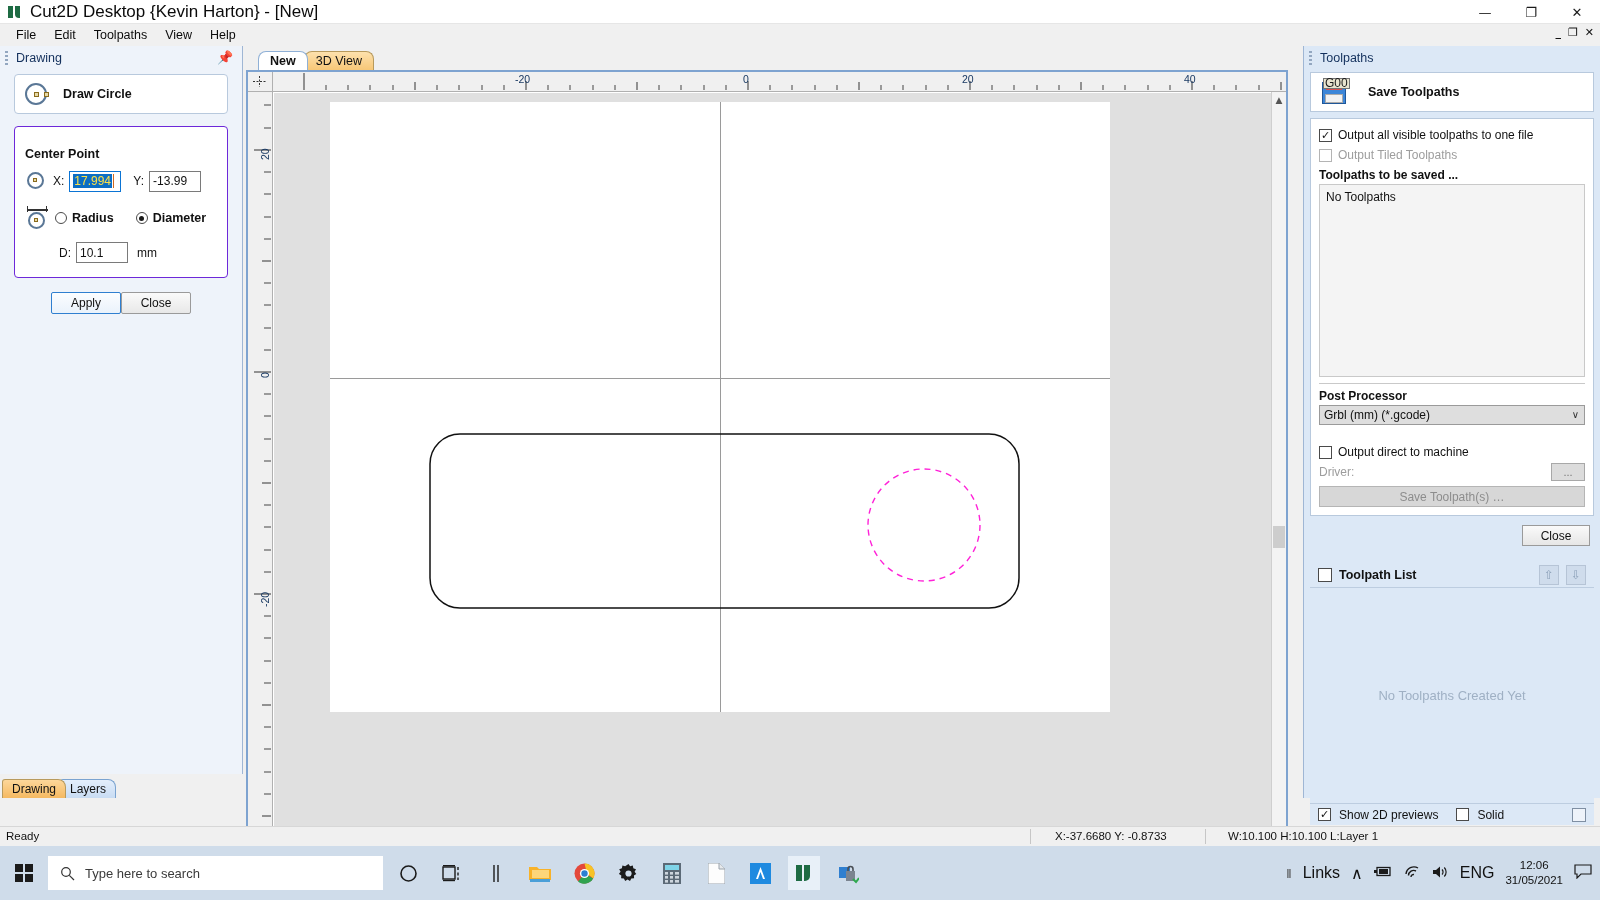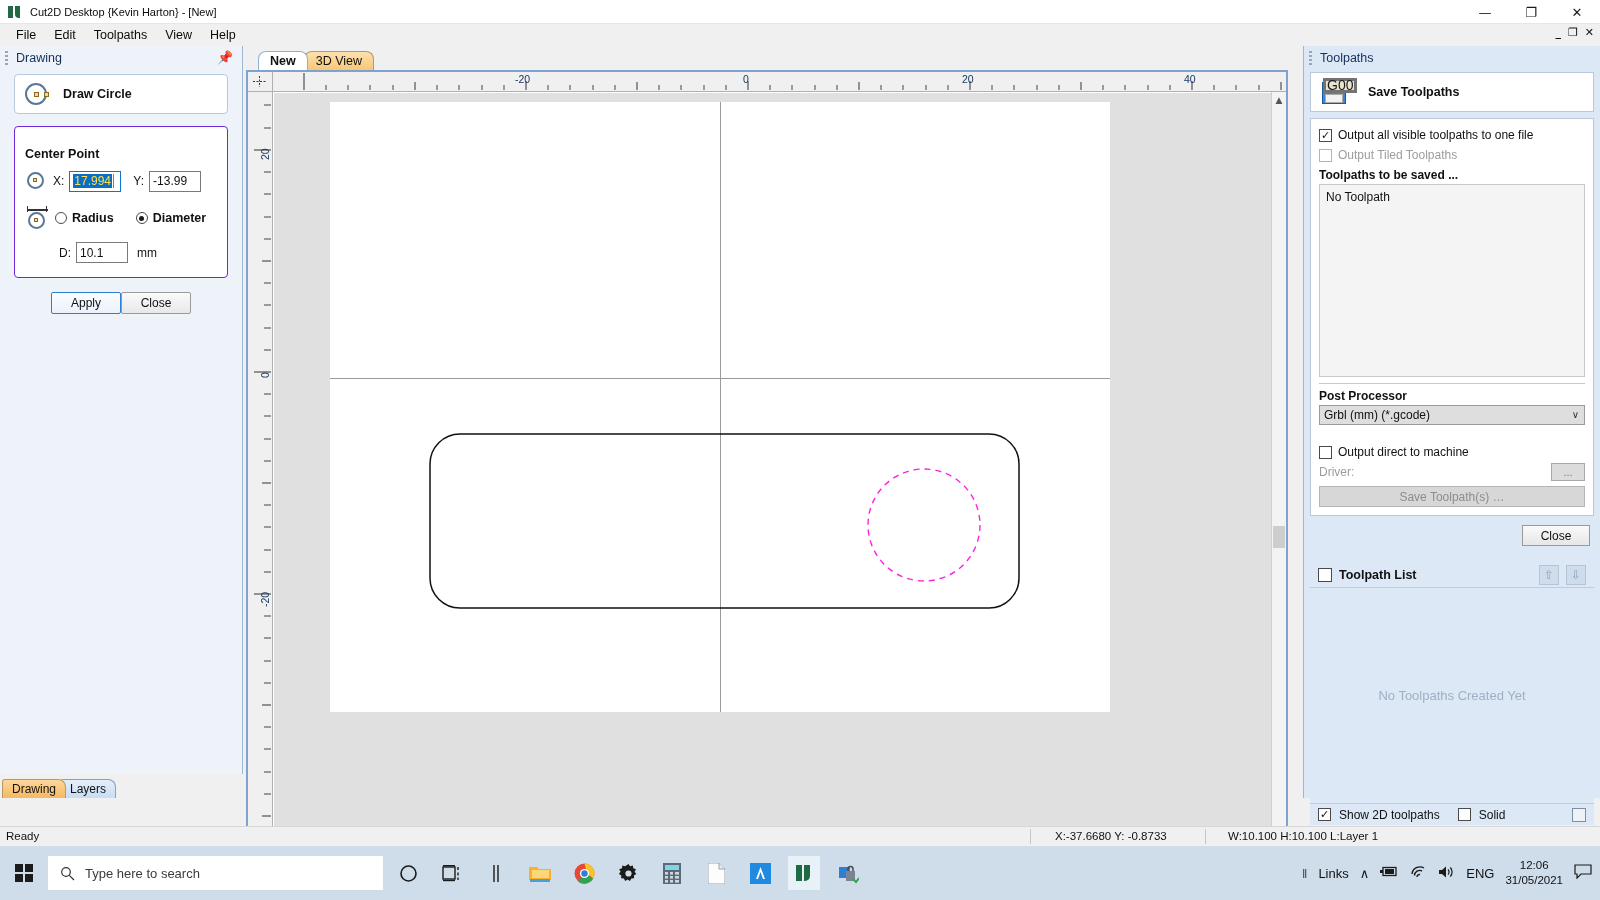--- a/index.html
+++ b/index.html
@@ -14,21 +14,21 @@
 
   
   .titlebar {
     position: absolute; left: 0; top: 0; width: 1600px; height: 24px;
     background: #ffffff; display: flex; align-items: center;
     border-bottom: 1px solid #e6e6e6;
   }
   .title-icon { width: 16px; height: 16px; margin: 0 7px 0 7px; position: relative; }
   .title-icon .b1 { position: absolute; left: 1px; top: 2px; width: 5px; height: 12px; background: #1e6b43; }
   .title-icon .b2 { position: absolute; left: 8px; top: 2px; width: 5px; height: 12px; background: #1e6b43; border-bottom-left-radius: 4px; }
-  .title-text { font-size: 11px; color: #0b0b0b; }
+  .title-text { font-size: 17px; color: #0b0b0b; }
   .win-controls { position: absolute; right: 0; top: 0; height: 24px; display: flex; }
   .win-btn {
     width: 46px; height: 24px; display: flex; align-items: center; justify-content: center;
     font-size: 13px; color: #1a1a1a; font-family: "DejaVu Sans", sans-serif;
   }
 
   
   .menubar {
     position: absolute; left: 0; top: 24px; width: 1600px; height: 22px;
     background: #f0f0f0; display: flex; align-items: center; padding-left: 7px;
@@ -161,22 +161,22 @@
   .rp-header { height: 24px; display: flex; align-items: center; padding-left: 16px;
     font-size: 12.5px; color: #13305c; position: relative; }
   .rp-card { margin: 2px 6px 0 6px; background: #ffffff; border: 1px solid #b8c9dd; }
   .save-tp { display: flex; align-items: center; height: 38px; padding-left: 9px; }
   .save-tp .lbl { font-weight: bold; font-size: 12.5px; margin-left: 20px; color: #111; }
   .disk-ico { width: 28px; height: 26px; position: relative; flex: none; }
   .disk-ico .body { position: absolute; left: 2px; top: 3px; width: 24px; height: 22px;
     background: #3c86d8; border: 1px solid #1f5798; }
   .disk-ico .top { position: absolute; left: 6px; top: 3px; width: 16px; height: 8px; background: #d94f4f; }
   .disk-ico .bot { position: absolute; left: 5px; top: 15px; width: 18px; height: 9px; background: #f2f2f2; border: 1px solid #aaa; }
-  .disk-ico .g00 { position: absolute; left: 3px; top: -1px; font-size: 14px; color: #1b1b1b;
-    background: #e8e4cf; border: 3px solid #737373; padding: 0 1px; line-height: 9px; }
+  .disk-ico .g00 { position: absolute; left: 3px; top: -1px; font-size: 12px; color: #1b1b1b;
+    background: #e8e4cf; border: 1px solid #737373; padding: 0 1px; line-height: 9px; }
 
   .cb { width: 13px; height: 13px; border: 1px solid #4a4a4a; background: #fff;
     display: inline-flex; align-items: center; justify-content: center; flex: none;
     font-size: 11px; color: #111; font-family: "DejaVu Sans", sans-serif; line-height: 1; }
   .cb.dis { border-color: #b4b4b4; }
   .cbrow { display: flex; align-items: center; gap: 6px; padding: 3px 0; }
   .cbrow .t { font-size: 12px; color: #111; }
   .cbrow .t.dis { color: #9d9d9d; }
 
   .sec-title { font-weight: bold; font-size: 12px; color: #111; margin: 3px 0 2px 0; }
@@ -222,21 +222,21 @@
     grid-template-rows: 1fr 1fr; gap: 2px; }
   .win-logo i { background: #1b1b1b; display: block; }
   .search-box { position: absolute; left: 48px; top: 10px; width: 335px; height: 34px;
     background: #ffffff; display: flex; align-items: center; padding-left: 12px; gap: 10px; }
   .search-box .ph { font-size: 13px; color: #3a3a3a; }
   .tb-icons { position: absolute; left: 392px; top: 10px; height: 34px; display: flex;
     align-items: center; gap: 12px; }
   .tb-ico { width: 32px; height: 34px; display: flex; align-items: center; justify-content: center; position: relative; }
   .tb-ico.active { background: #e8f0f8; }
   .tray { position: absolute; right: 0; top: 0; height: 54px; display: flex; align-items: center; gap: 11px; padding-right: 8px; }
-  .tray .t { font-size: 13px; color: #111; }
+  .tray .t { font-size: 16px; color: #111; }
   .clock { text-align: center; font-size: 11.5px; color: #111; line-height: 15px; }
 </style>
 </head>
 <body>
 
 <div id="app">
 
   <div class="titlebar">
     <div class="title-icon">
       <div class="b1"></div>
@@ -493,21 +493,21 @@
       <div class="cbrow">
         <span class="cb">✓</span>
         <span class="t">Output all visible toolpaths to one file</span>
       </div>
       <div class="cbrow">
         <span class="cb dis"></span>
         <span class="t dis">Output Tiled Toolpaths</span>
       </div>
       <div class="sec-title">Toolpaths to be saved ...</div>
       <div class="listbox">
-        <span>No Toolpath</span>
+        <span>No Toolpaths</span>
       </div>
       <div class="divider"></div>
       <div class="sec-title">Post Processor</div>
       <div class="combo">
         <span>Grbl (mm) (*.gcode)</span>
         <span class="arrow">∨</span>
       </div>
       <div class="cbrow" style="margin-top:17px;">
         <span class="cb"></span>
         <span class="t">Output direct to machine</span>
@@ -529,21 +529,21 @@
         <span class="t">Toolpath List</span>
         <span style="flex:1"></span>
         <span class="arrow-btn">⇧</span>
         <span class="arrow-btn">⇩</span>
       </div>
       <div class="tl-body">
         <span>No Toolpaths Created Yet</span>
       </div>
       <div class="tl-foot">
         <span class="cb">✓</span>
-        <span style="font-size:12px;color:#111;">Show 2D toolpaths</span>
+        <span style="font-size:12px;color:#111;">Show 2D previews</span>
         <span class="cb" style="margin-left:10px;"></span>
         <span style="font-size:12px;color:#111;">Solid</span>
         <span style="flex:1"></span>
         <span style="width:14px;height:14px;border:1px solid #7f8fa3;background:#eef3fa;"></span>
       </div>
     </div>
   </div>
 
   <div class="statusbar">
     <span class="sb-cell" style="left:6px;text-align:center;">Ready</span>

